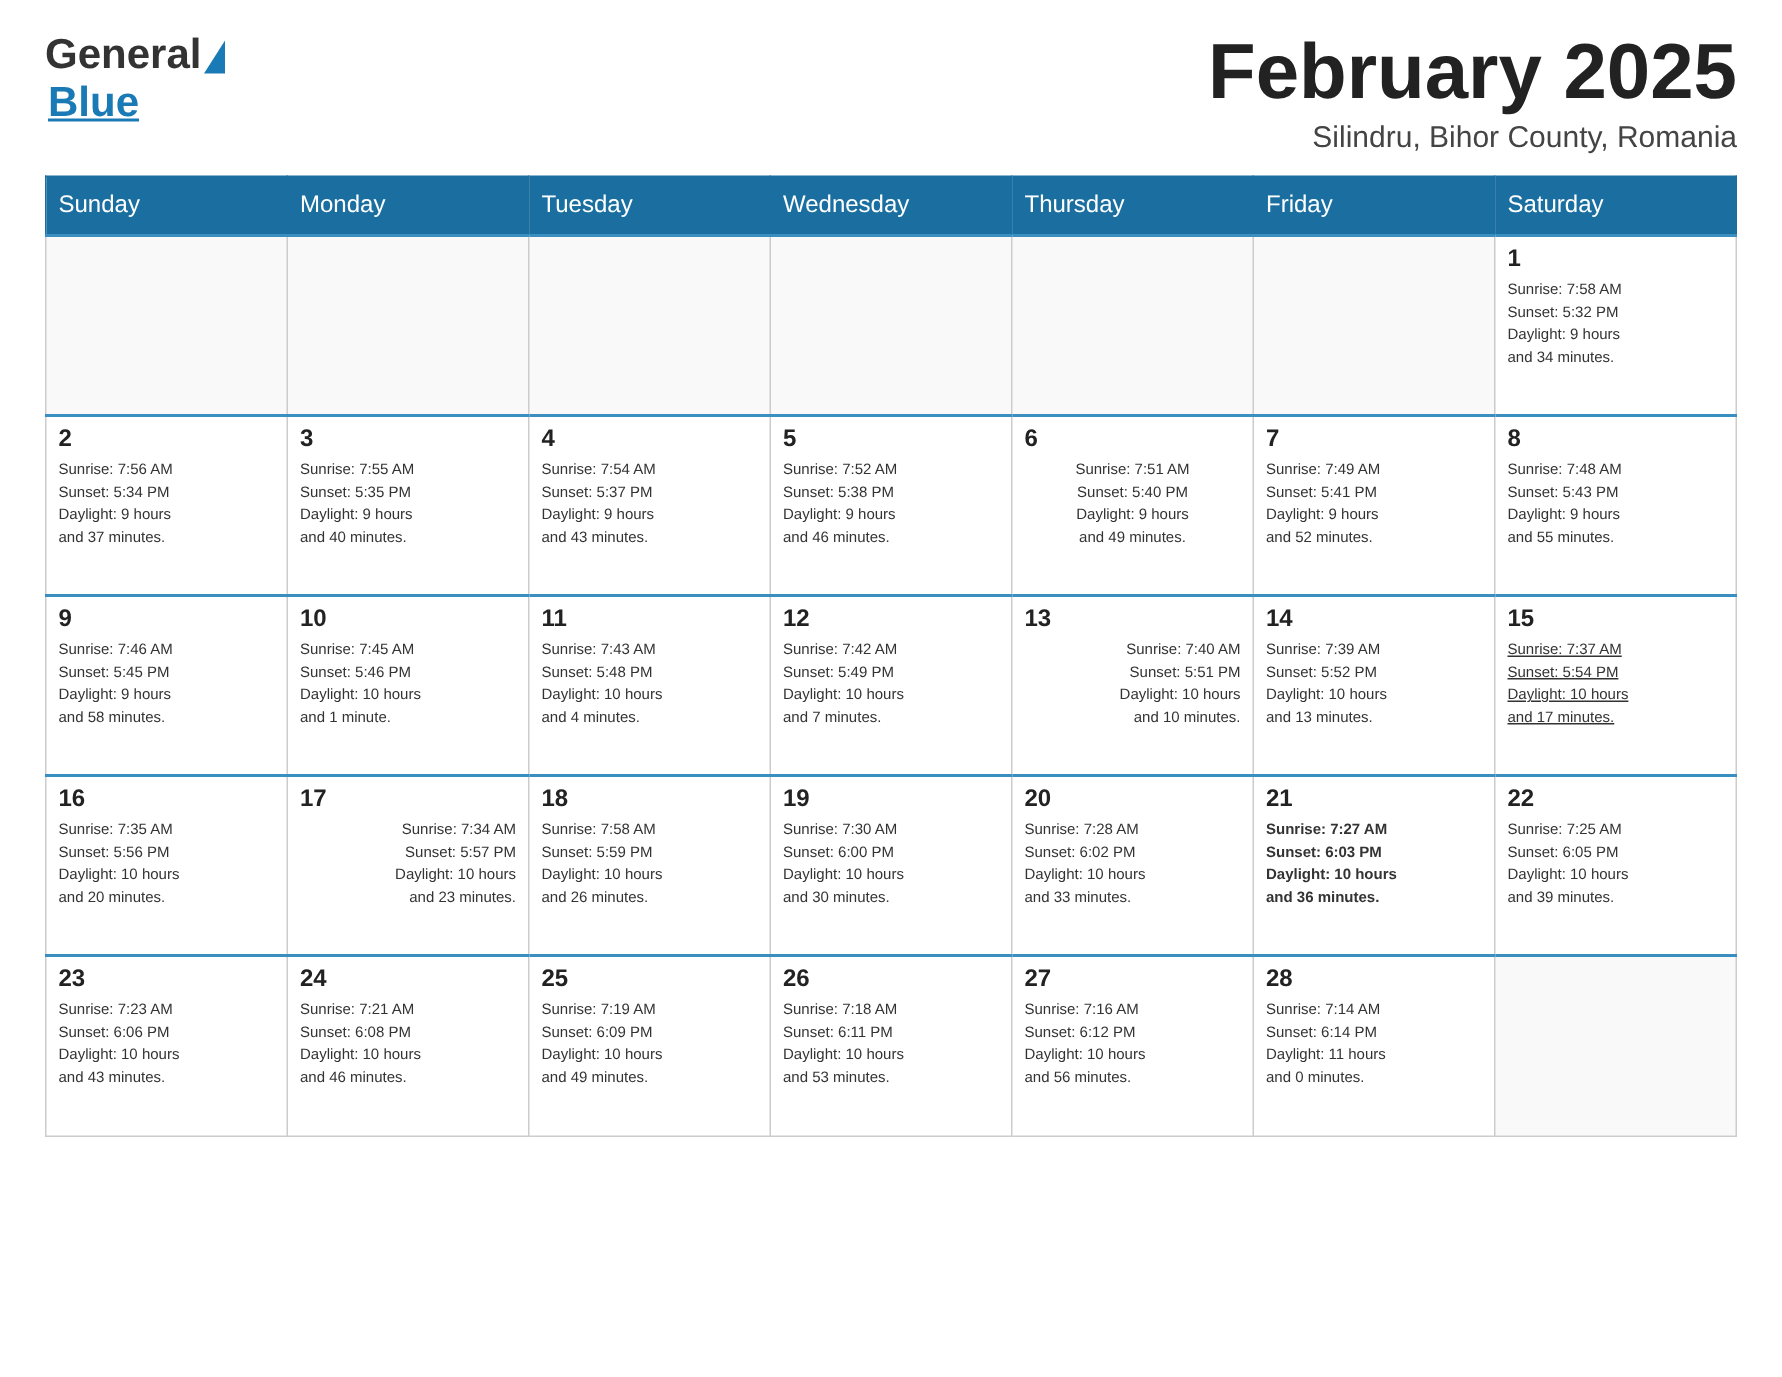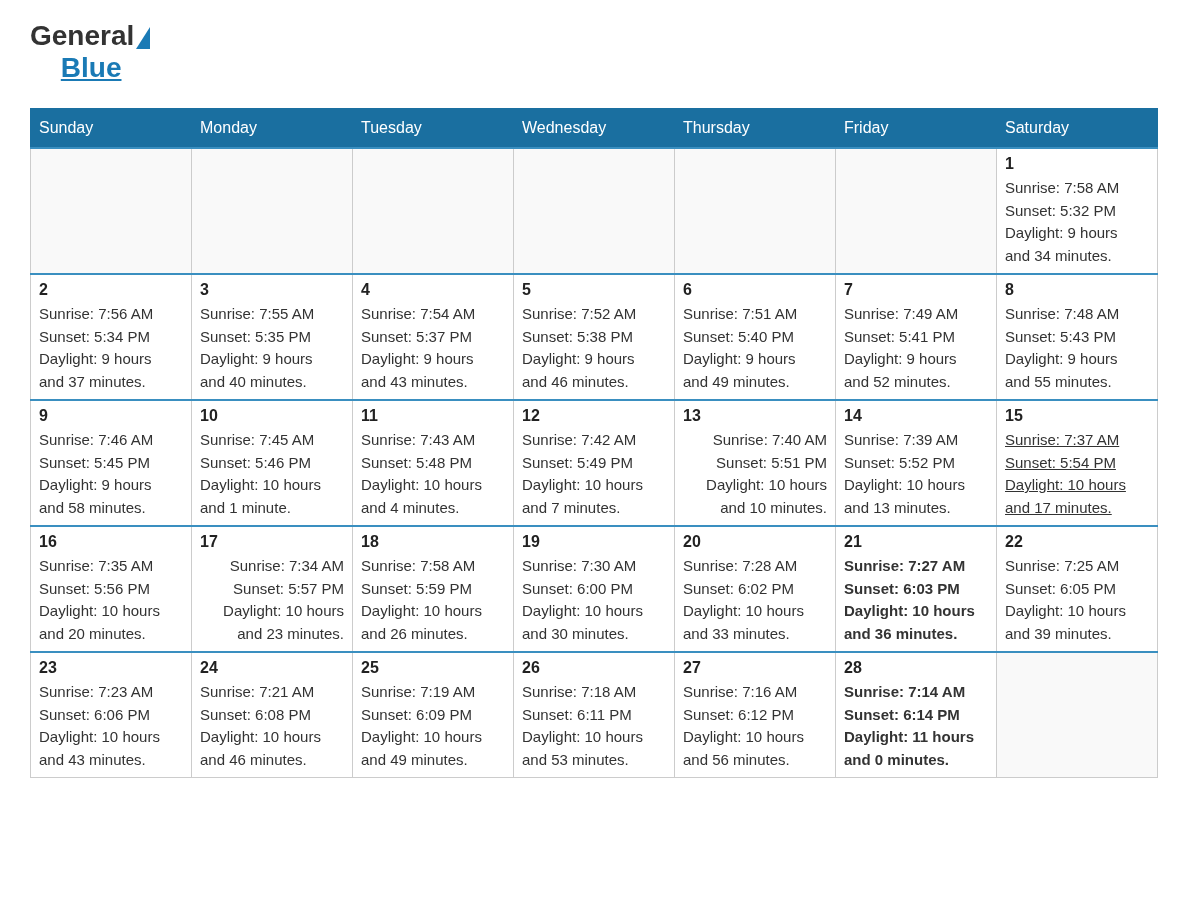--- a/index.html
+++ b/index.html
@@ -12,21 +12,21 @@
     }
     .header {
       display: flex;
       justify-content: space-between;
       align-items: flex-start;
       margin-bottom: 10px;
     }
     .logo {
       display: flex;
       flex-direction: column;
-      align-items: center;
+      align-items: flex-start;
     }
     .logo-top {
       display: flex;
       align-items: center;
     }
     .logo-general {
       font-size: 28px;
       font-weight: bold;
       color: #333;
     }
@@ -56,21 +56,21 @@
       line-height: 1.1;
     }
     .location {
       font-size: 20px;
       color: #444;
       margin-top: 4px;
     }
     .calendar {
       width: 100%;
       border-collapse: collapse;
-      margin-top: 24px;
+      margin-top: 13px;
     }
     .calendar th {
       background-color: #1a6fa0;
       color: #fff;
       padding: 10px 8px;
       text-align: left;
       font-size: 16px;
       font-weight: normal;
       border: 1px solid #1a6fa0;
     }
@@ -82,41 +82,45 @@
       height: 120px;
     }
     .day-number {
       font-size: 16px;
       font-weight: bold;
       color: #222;
       display: block;
       margin-bottom: 4px;
     }
     .day-info {
-      font-size: 15px;
+      font-size: 10px;
       color: #333;
       line-height: 1.5;
     }
     .empty-cell {
       background: #f9f9f9;
     }
     .week-row td {
       border-top: 2px solid #3a8fc0;
     }
   </style>
 </head>
 <body>
 
 <div class="header">
   <div class="logo">
     <div class="logo-top">
       <span class="logo-general">General</span>
       <div class="logo-triangle"></div>
     </div>
     <span class="logo-blue">Blue</span>
+  </div>
+  <div class="title-section">
+    <div class="month-title">February 2025</div>
+    <div class="location">Silindru, Bihor County, Romania</div>
   </div>
 </div>
 
 <table class="calendar">
   <thead>
     <tr>
     <th>Sunday</th>
         <th>Monday</th>
         <th>Tuesday</th>
         <th>Wednesday</th>
@@ -165,21 +169,21 @@
         </td>
         <td>
           <span class="day-number">5</span>
           <div class="day-info" style="white-space: pre-line;">Sunrise: 7:52 AM
 Sunset: 5:38 PM
 Daylight: 9 hours
 and 46 minutes.</div>
         </td>
         <td>
           <span class="day-number">6</span>
-          <div class="day-info" style="white-space: pre-line;">Sunrise: 7:51 AM
+          <div class="day-info" style="white-space: pre-line; text-align: center;">Sunrise: 7:51 AM
 Sunset: 5:40 PM
 Daylight: 9 hours
 and 49 minutes.</div>
         </td>
         <td>
           <span class="day-number">7</span>
           <div class="day-info" style="white-space: pre-line;">Sunrise: 7:49 AM
 Sunset: 5:41 PM
 Daylight: 9 hours
 and 52 minutes.</div>
@@ -325,21 +329,21 @@
         </td>
         <td>
           <span class="day-number">27</span>
           <div class="day-info" style="white-space: pre-line;">Sunrise: 7:16 AM
 Sunset: 6:12 PM
 Daylight: 10 hours
 and 56 minutes.</div>
         </td>
         <td>
           <span class="day-number">28</span>
-          <div class="day-info" style="white-space: pre-line; font-weight: bold;">Sunrise: 7:14 AM
+          <div class="day-info" style="white-space: pre-line;">Sunrise: 7:14 AM
 Sunset: 6:14 PM
 Daylight: 11 hours
 and 0 minutes.</div>
         </td>
         <td class="empty-cell"></td>
       </tr>
     </tbody>
 </table>
 
 </body></html>

